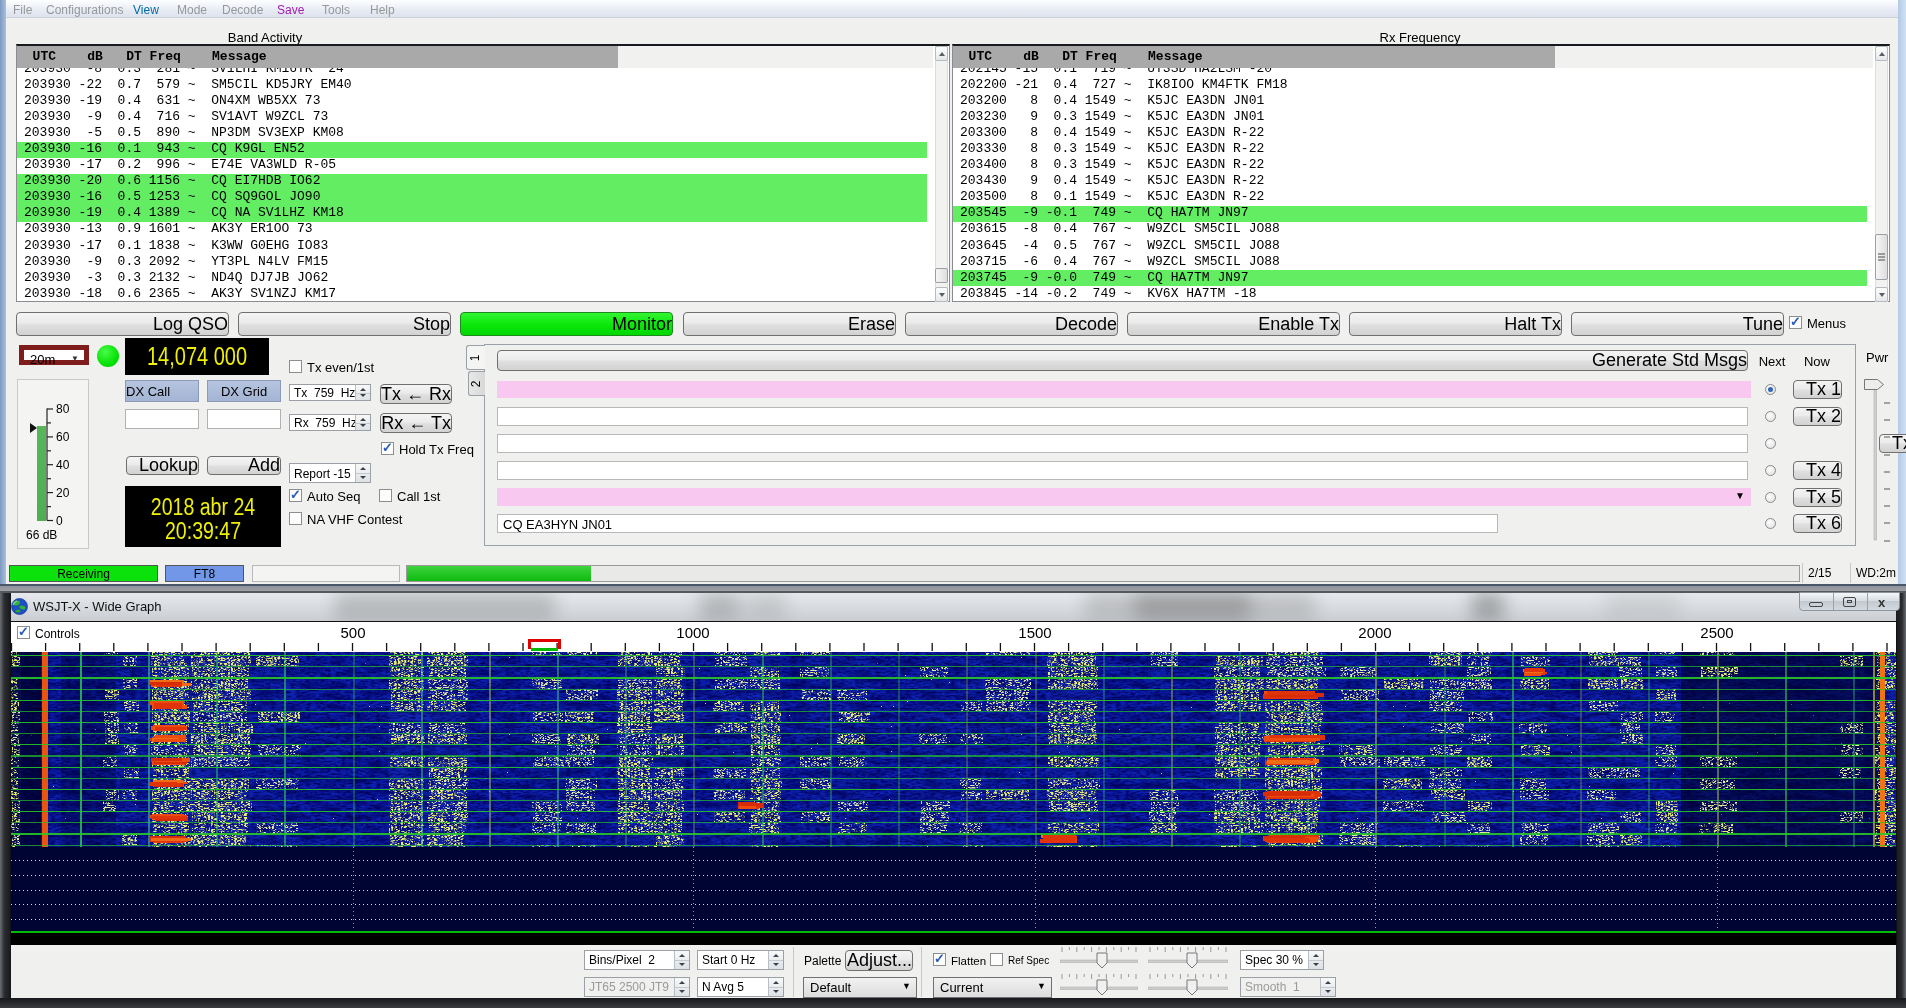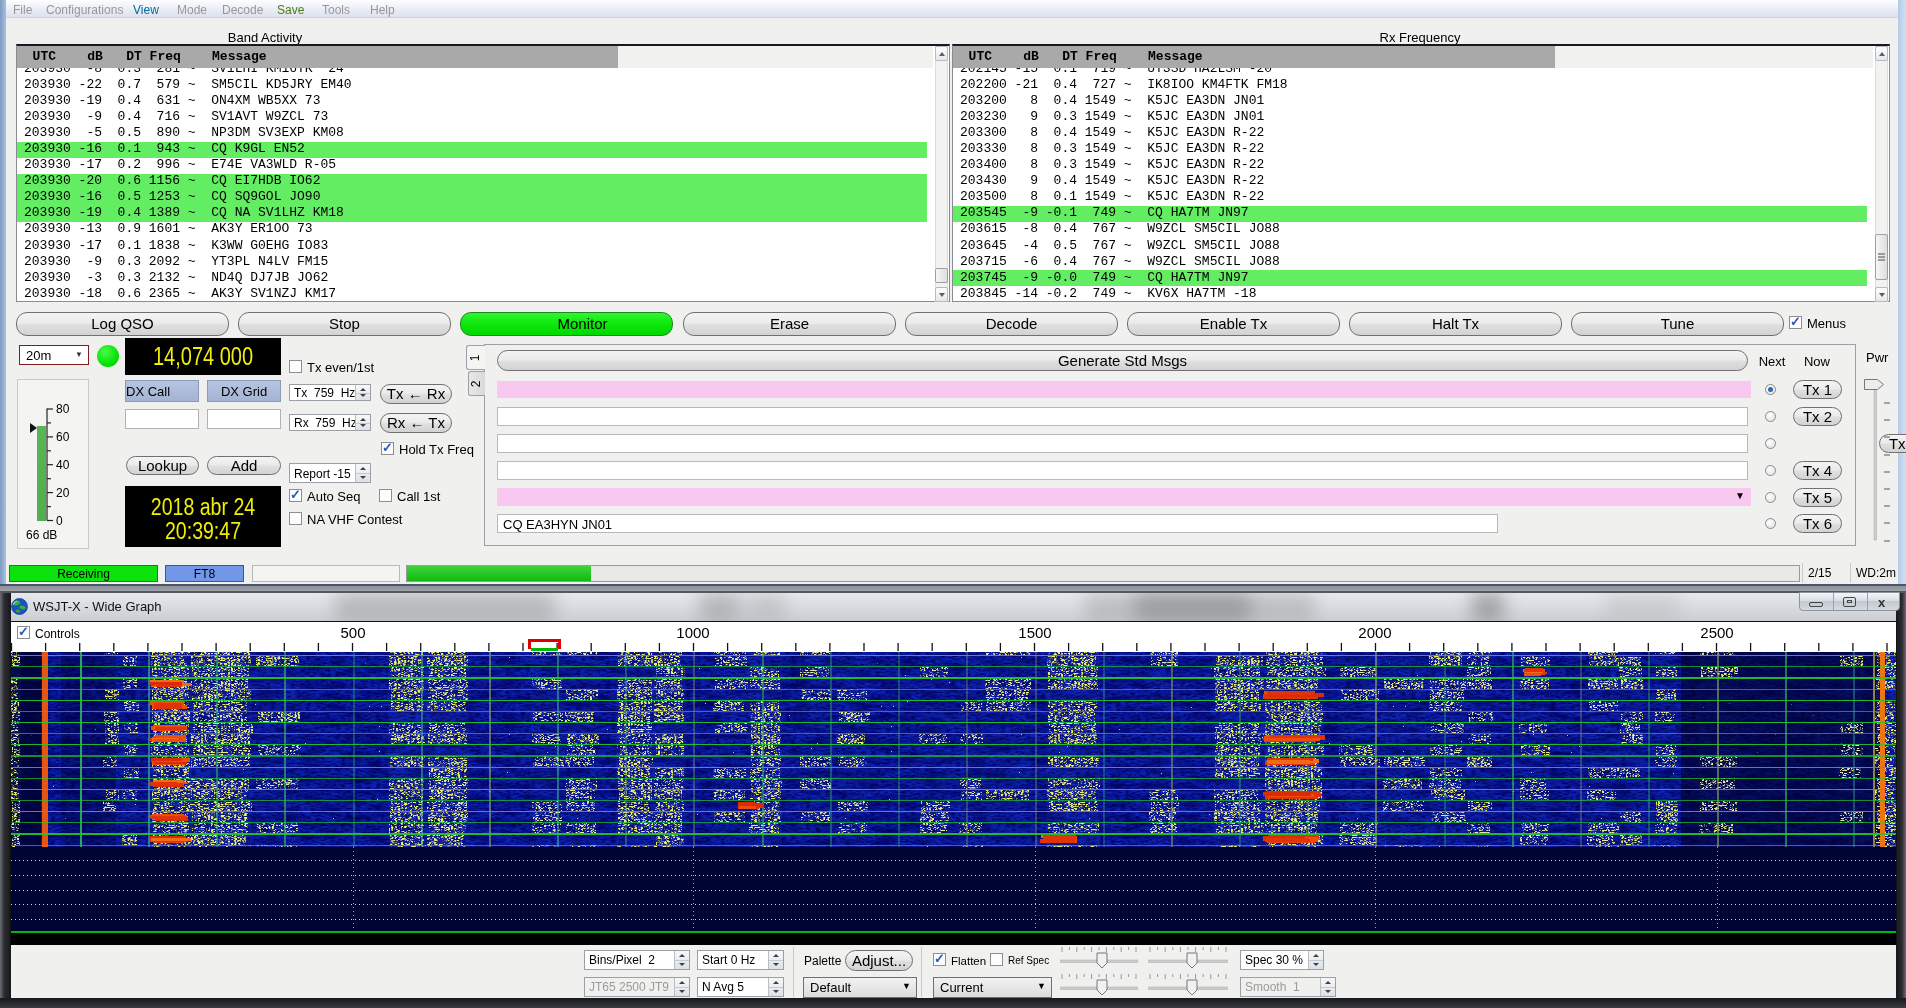--- a/index.html
+++ b/index.html
@@ -1,19 +1,19 @@
 <!DOCTYPE html>
 <html><head><meta charset="utf-8"><style>
 *{box-sizing:border-box;margin:0;padding:0}
 html,body{width:1906px;height:1008px;overflow:hidden}
 body{position:relative;font-family:"Liberation Sans",sans-serif;font-size:13px;background:#f0f0ef;color:#000}
 .ab{position:absolute}
-.btn{position:absolute;height:24px;border:1px solid #707070;border-radius:11px;
+.btn{position:absolute;height:24px;border:1px solid #707070;border-radius:4px;
  background:linear-gradient(#f4f4f4,#ebebeb 45%,#dfdfdf 55%,#d2d2d2);
- text-align:center;line-height:22px;font-size:15px}
+ text-align:right;line-height:22px;font-size:18px}
 .cb{position:absolute;width:13px;height:13px;background:#fdfdfd;border:1px solid #8e8e8e}
 .cb.on::after{content:"\2713";position:absolute;left:0px;top:-3px;font-size:13px;font-weight:bold;color:#2a5bb8}
 .cblab{position:absolute;font-size:13px}
 .spin{position:absolute;height:20px;background:#fff;border:1px solid #9aa0a6;font-size:12px}
 .spin .t{position:absolute;left:4px;top:2px;white-space:pre}
 .spin .ar{position:absolute;right:0;top:0;width:15px;height:100%;border-left:1px solid #b8bec5;background:linear-gradient(#f8f8f8,#dde1e5)}
 .spin .ar::before{content:"";position:absolute;left:4px;top:3px;border-left:3px solid transparent;border-right:3px solid transparent;border-bottom:3.5px solid #39414d}
 .spin .ar::after{content:"";position:absolute;left:4px;bottom:3px;border-left:3px solid transparent;border-right:3px solid transparent;border-top:3.5px solid #39414d}
 .spin .ar i{position:absolute;left:0;top:50%;width:100%;height:1px;background:#c3c9cf}
 .spin.dis{background:#f0f0ef;color:#9a9a9a}
@@ -23,21 +23,21 @@
 </style></head><body>
 
 <div class="ab" style="left:0;top:0;width:6px;height:591px;background:linear-gradient(90deg,#7e99c0,#a9c0de)"></div>
 <div class="ab" style="left:1898px;top:0;width:8px;height:591px;background:linear-gradient(90deg,#b4c9e4,#cfe2f5)"></div>
 <div class="ab" style="left:6px;top:0;width:1892px;height:18px;background:linear-gradient(#fdfeff,#e7ebf4 60%,#dde2ee);border-bottom:1px solid #cdd2da"></div>
 <div class="ab" style="left:13px;top:3px;font-size:12px;color:#97989a">File</div>
 <div class="ab" style="left:46px;top:3px;font-size:12px;color:#97989a">Configurations</div>
 <div class="ab" style="left:133px;top:3px;font-size:12px;color:#0369a1">View</div>
 <div class="ab" style="left:177px;top:3px;font-size:12px;color:#97989a">Mode</div>
 <div class="ab" style="left:222px;top:3px;font-size:12px;color:#97989a">Decode</div>
-<div class="ab" style="left:277px;top:3px;font-size:12px;color:#4d7c0f">Save</div>
+<div class="ab" style="left:277px;top:3px;font-size:12px;color:#a21caf">Save</div>
 <div class="ab" style="left:322px;top:3px;font-size:12px;color:#97989a">Tools</div>
 <div class="ab" style="left:370px;top:3px;font-size:12px;color:#97989a">Help</div>
 <div class="ab" style="left:180px;top:30px;width:170px;text-align:center;font-size:13px">Band Activity</div>
 <div class="ab" style="left:1335px;top:30px;width:170px;text-align:center;font-size:13px">Rx Frequency</div>
 <div class="ab" style="left:16px;top:44px;width:934px;height:258px;background:#fff;border:1px solid #888c92;border-top:2px solid #16191d"></div>
 <div class="ab mono" style="left:17px;top:46px;width:601px;height:22px;background:#a9a9a9;font-weight:bold;font-size:13px;line-height:22px;white-space:pre">  UTC    dB   DT Freq    Message</div>
 <div class="ab" style="left:618px;top:46px;width:315px;height:22px;background:#f1f1f0"></div>
 <div class="ab" style="left:17px;top:141.5px;width:910px;height:16.1px;background:#63ed63"></div>
 <div class="ab" style="left:17px;top:173.7px;width:910px;height:16.1px;background:#63ed63"></div>
 <div class="ab" style="left:17px;top:189.8px;width:910px;height:16.1px;background:#63ed63"></div>
@@ -101,26 +101,26 @@
 <div class="btn" style="left:16px;top:312px;width:213px;">Log QSO</div>
 <div class="btn" style="left:238px;top:312px;width:213px;">Stop</div>
 <div class="btn" style="left:460px;top:312px;width:213px;background:linear-gradient(#33f433,#0ce80c 50%,#00d800);border:1px solid #1c8a1c;padding-left:32px;">Monitor</div>
 <div class="btn" style="left:683px;top:312px;width:213px;">Erase</div>
 <div class="btn" style="left:905px;top:312px;width:213px;">Decode</div>
 <div class="btn" style="left:1127px;top:312px;width:213px;">Enable Tx</div>
 <div class="btn" style="left:1349px;top:312px;width:213px;">Halt Tx</div>
 <div class="btn" style="left:1571px;top:312px;width:213px;">Tune</div>
 <div class="cb on" style="left:1789px;top:316px"></div>
 <div class="cblab" style="left:1807px;top:316px">Menus</div>
-<div class="ab" style="left:19px;top:345px;width:70px;height:20px;background:#fff;border:1px solid #7f1d1d">
+<div class="ab" style="left:19px;top:345px;width:70px;height:20px;background:#fff;border:5px solid #7f1d1d">
     <span style="position:absolute;left:6px;top:2px">20m</span>
     <span style="position:absolute;right:5px;top:4px;font-size:8px;color:#333">▼</span>
   </div>
 <div class="ab" style="left:97px;top:345px;width:22px;height:22px;border-radius:50%;background:radial-gradient(circle at 38% 32%,#49fb49,#00e000 65%,#00c000)"></div>
-<div class="ab" style="left:125px;top:338px;width:156px;height:37px;background:#000">
+<div class="ab" style="left:125px;top:338px;width:144px;height:37px;background:#000">
     <div style="position:absolute;left:0;top:4px;width:100%;text-align:center;font-size:25px;color:#efef08;transform:scaleX(0.80)">14,074 000</div>
   </div>
 <div class="ab" style="left:17px;top:379px;width:72px;height:170px;background:#f4f4f3;border:1px solid #c9c9c9">
 <div style="position:absolute;left:19px;top:46px;width:9px;height:95px;background:linear-gradient(#57b657,#4fae4f)"></div>
 <div style="position:absolute;left:12px;top:43px;width:0;height:0;border-top:5px solid transparent;border-bottom:5px solid transparent;border-left:7px solid #111"></div>
 <svg style="position:absolute;left:28px;top:0" width="44" height="170">
 <line x1="1" y1="28.5" x2="1" y2="140.5" stroke="#222" stroke-width="1.2"></line>
 
 <line x1="1" y1="140.5" x2="7" y2="140.5" stroke="#222" stroke-width="1.2"></line>
 <line x1="1" y1="126.6" x2="5" y2="126.6" stroke="#222" stroke-width="1.2"></line>

